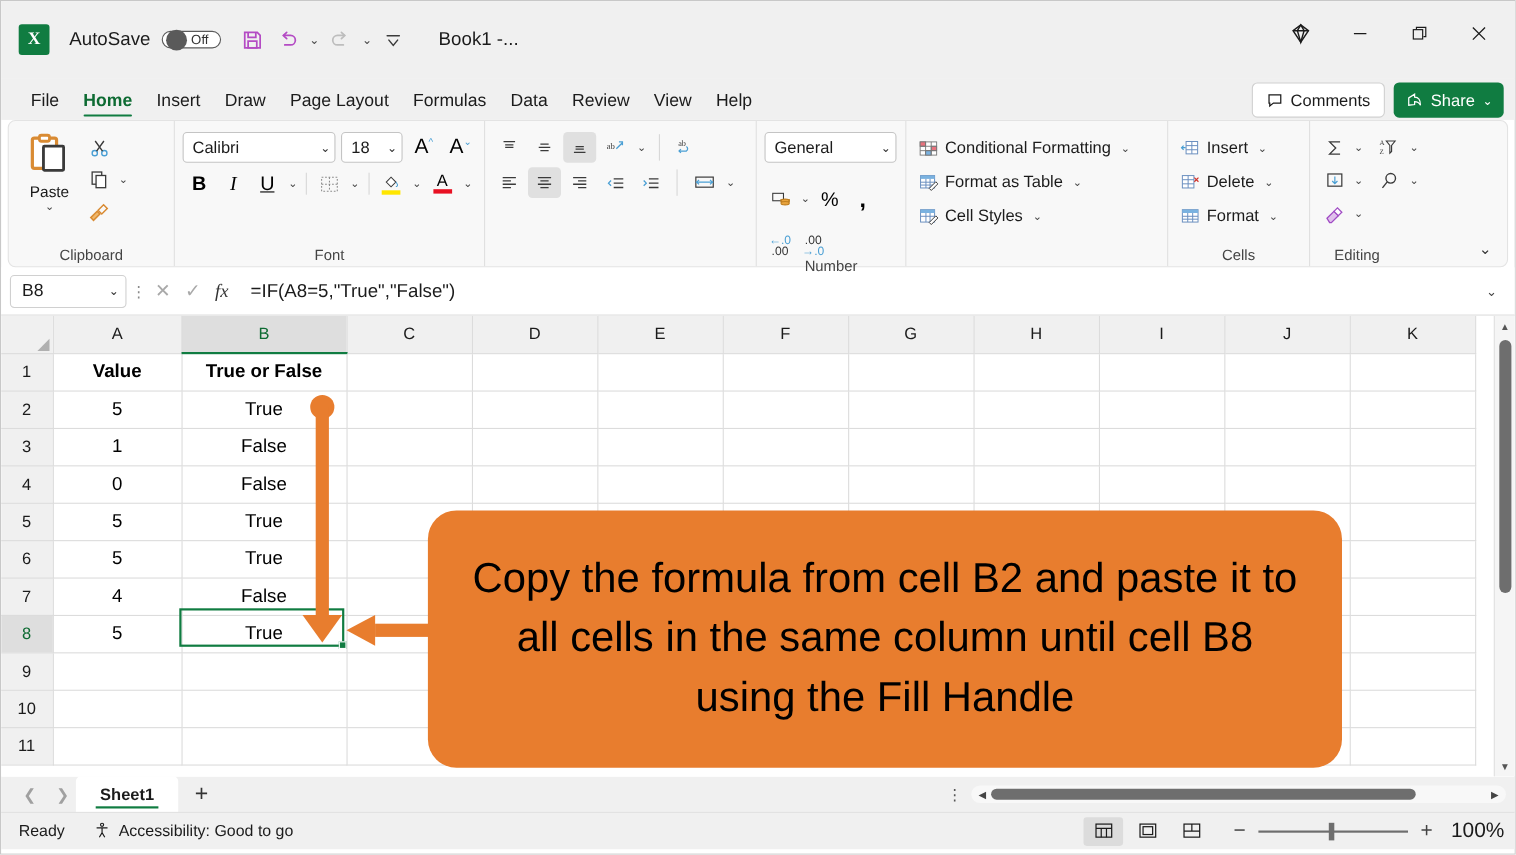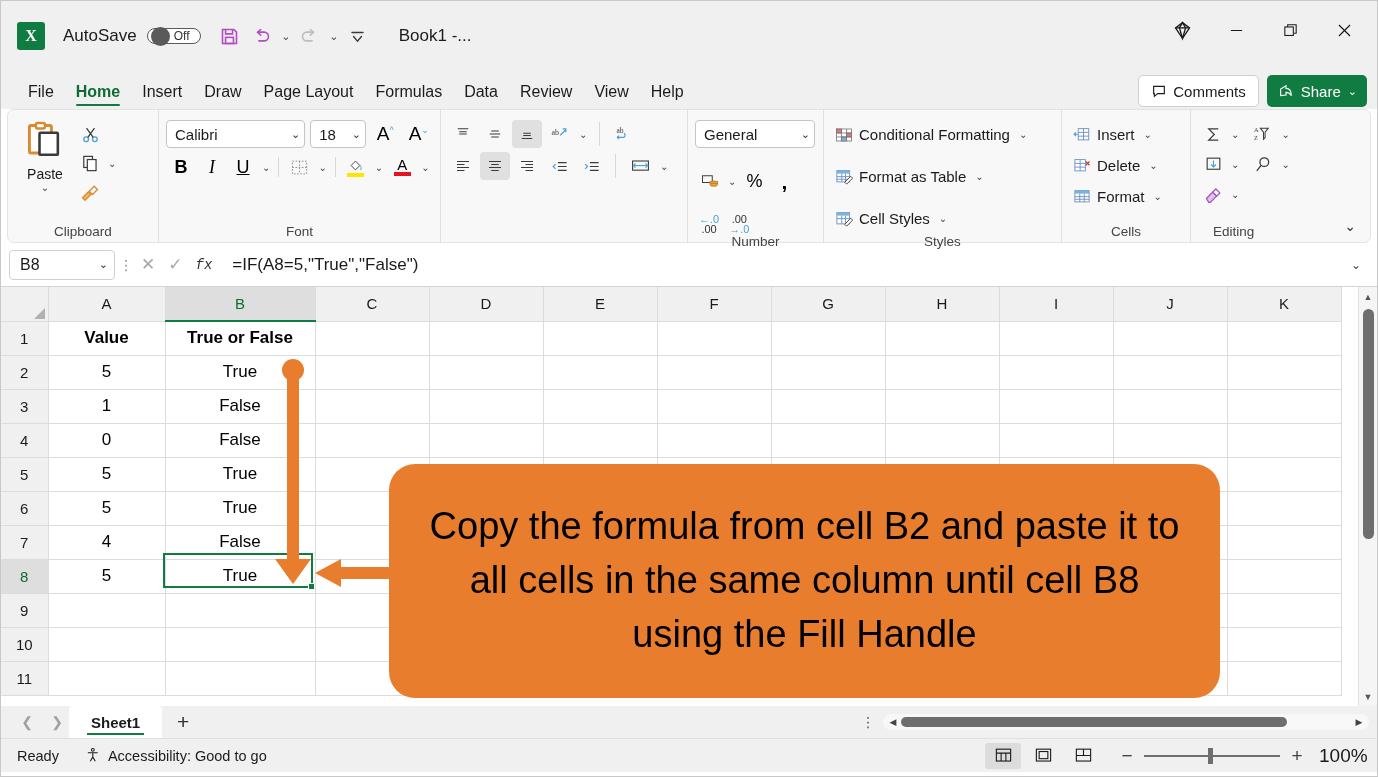--- a/index.html
+++ b/index.html
@@ -159,21 +159,21 @@
   .namebox {
     width: 106px; height: 30px; border: 1px solid #d0d0d0;
     border-radius: 4px; background: #fff;
     display: flex; align-items: center; padding: 0 6px 0 10px;
     font-size: 16px; color: #1b1b1b;
   }
   .namebox .nb-v { flex: 1; }
   .fx-dots { width: 22px; text-align: center; color: #8a8a8a; font-size: 14px; letter-spacing: 0; }
   .fx-icons { display: flex; align-items: center; gap: 13px; padding: 0 12px 0 4px; }
   .fx-ic { font-size: 17px; color: #a9a9a9; }
-  .fx-fx { font-size: 14px; color: #333; font-family: Liberation Mono, monospace; font-style: italic; }
+  .fx-fx { font-size: 17px; color: #333; font-family: Liberation Serif, serif; font-style: italic; }
   .fxinput {
     flex: 1; height: 30px; background: #fff;
     display: flex; align-items: center; padding-left: 8px;
     font-size: 17px; color: #1b1b1b;
   }
   .fx-chev { width: 26px; text-align: center; font-size: 12px; color: #444; }
 
   
   .gridwrap { position: relative; height: 419px; background: #fff; overflow: hidden; }
   table.sheet { border-collapse: collapse; table-layout: fixed; }
@@ -609,21 +609,21 @@
           <div style="text-align:center">
             <div style="font-size:11px;line-height:10px;color:#333">.00</div>
             <div style="font-size:11px;line-height:10px;color:#4a9fd4">→.0</div>
           </div>
         </div>
       </div>
       <div class="rglabel">Number</div>
     </div>
 
     <div class="rgroup" style="width:238px">
-      <div class="rgbody" style="flex-direction:column;gap:11px;padding-top:3px">
+      <div class="rgbody" style="flex-direction:column;gap:0;padding-top:3px">
         <div class="menu-row">
           <svg width="18" height="18" viewBox="0 0 24 24" fill="none" stroke="#777" stroke-width="1.1">
             <rect x="2" y="4" width="20" height="16" fill="#fff"></rect>
             <rect x="2" y="4" width="6.6" height="5.3" fill="#e8737e"></rect>
             <rect x="15.4" y="9.3" width="6.6" height="5.3" fill="#e8737e"></rect>
             <rect x="8.6" y="14.6" width="6.8" height="5.4" fill="#7ab2e0"></rect>
             <path d="M8.6 4v16M15.4 4v16M2 9.3h20M2 14.6h20"></path>
           </svg>
           <span>Conditional Formatting</span>
           <span class="caret">⌄</span>
@@ -642,21 +642,20 @@
           <svg width="18" height="18" viewBox="0 0 24 24" fill="none" stroke="#6a8fbf" stroke-width="1.2">
             <rect x="2.5" y="3.5" width="17" height="15" fill="#fff"></rect>
             <rect x="2.5" y="3.5" width="17" height="4" fill="#7ab2e0" stroke="none"></rect>
             <path d="M2.5 11.5h17M9 7.5v11M14 7.5v11"></path>
             <path d="M13 19l8-8 2.5 2.5-8 8z" fill="#fff" stroke="#3a3a3a"></path>
           </svg>
           <span>Cell Styles</span>
           <span class="caret">⌄</span>
         </div>
       </div>
-      <div class="rglabel">Styles</div>
     </div>
 
     <div class="rgroup" style="width:129px">
       <div class="rgbody" style="flex-direction:column;gap:0;padding-top:3px">
         <div class="menu-row">
           <svg width="18" height="18" viewBox="0 0 24 24" fill="none" stroke="#6a8fbf" stroke-width="1.2">
             <rect x="7" y="3.5" width="14" height="15" fill="#fff"></rect>
               <path d="M7 8.5h14M7 13.5h14M14 3.5v15"></path>
             <path d="M1.5 11h5M4 8.5L1.5 11 4 13.5" stroke="#4a9fd4" stroke-width="1.5"></path>
           </svg>

